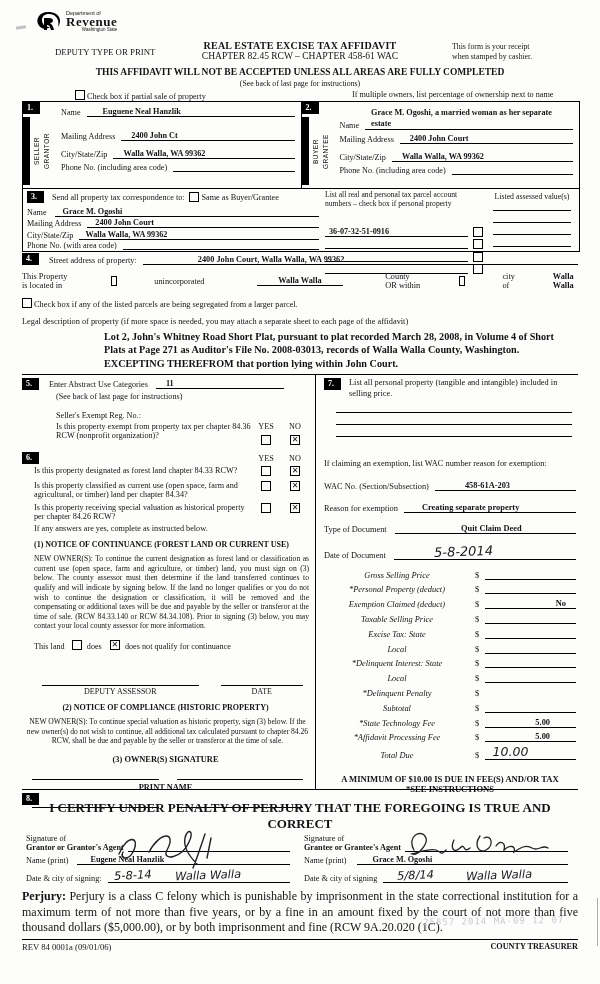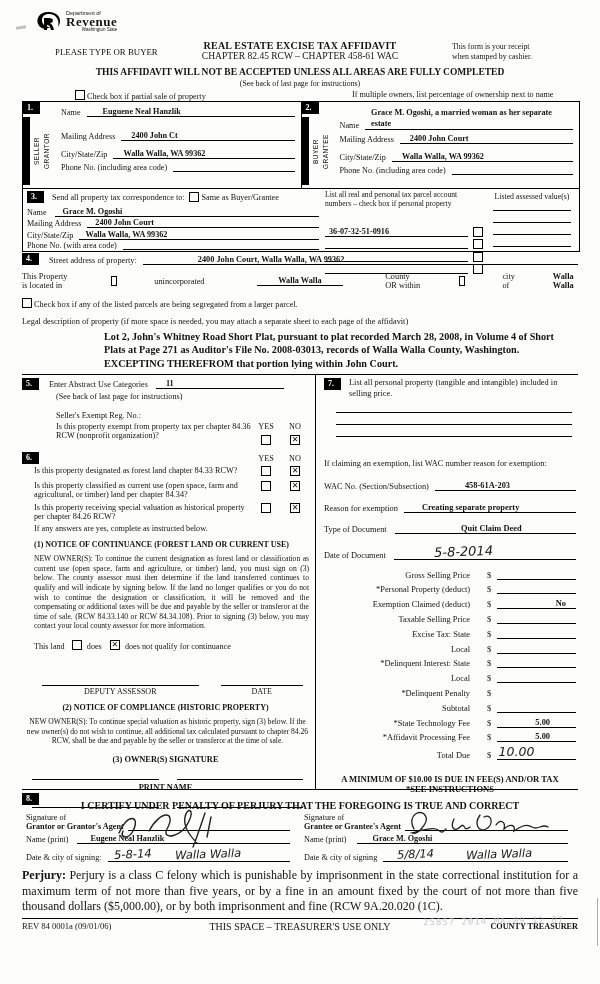--- a/index.html
+++ b/index.html
@@ -46,21 +46,21 @@
   
   #cols{top:374px;left:22px;width:556px;height:415px;border-top:1.5px solid #000;display:flex;}
   #lcol{flex:0 0 287px;border-right:1px solid #000;padding:3px 6px 0 0;font-size:8.2px;}
   #rcol{flex:1;padding:3px 2px 0 8px;font-size:8.4px;}
   .qgrid{display:grid;grid-template-columns:1fr 30px 28px;row-gap:4px;margin-top:2px;}
   .qgrid .qc{text-align:center;}
   .para{font-size:7.6px;line-height:1.27;text-align:justify;margin:5px 0 0 12px;}
   .ntitle{font-size:8px;font-weight:bold;margin:7px 0 0 12px;}
   .money{margin-top:5px;}
   .mrow{display:flex;align-items:flex-end;height:14.8px;}
-  .mlbl{flex:0 0 146px;text-align:right;padding-right:17px;white-space:nowrap;}
+  .mlbl{flex:0 0 146px;text-align:center;padding-right:5px;white-space:nowrap;font-style:italic;}
   .mdollar{flex:0 0 10px;}
   .mline{flex:1;border-bottom:1px solid #000;text-align:right;padding-right:26px;font-weight:bold;}
   .sigrow{display:flex;margin-top:2px;}
   .sigcol{position:relative;flex:1;padding:0 10px 0 4px;font-size:8.2px;}
   .sigline{display:flex;align-items:flex-end;}
   .sigline .ul{flex:1;}
   .svgsig{position:absolute;pointer-events:none;}
   .stamp{font-family:"DejaVu Sans Mono",monospace;font-size:9px;letter-spacing:1px;color:#b9c0c6;opacity:.8;}
   .blank2{display:flex;gap:18px;margin:14px 6px 0 10px;}
   .blank2 .ul{flex:1;height:1px;}
@@ -79,21 +79,21 @@
         <path d="M10 8 L10 20 L13 20 L13 15 C15 15 16 16 17 20 L20 20 C19 15 17 14 16 13 C18 13 19 11.5 19 10.5 C19 9 17.5 8 15 8 Z" fill="#000"></path>
       </svg>
       <div style="margin-left:2px;">
         <div style="font-size:5.5px;font-family:'Liberation Sans',sans-serif;">Department of</div>
         <div style="font-size:13px;font-weight:bold;letter-spacing:.5px;line-height:11px;">Revenue</div>
         <div style="font-size:4.5px;text-align:right;font-family:'Liberation Sans',sans-serif;">Washington State</div>
       </div>
     </div>
   </div>
 
-  <div class="abs sm" style="top:47px;left:55px;font-size:8.8px;">PLEASE TYPE OR BUYER</div>
+  <div class="abs sm" style="top:47px;left:55px;font-size:8.8px;">DEPUTY TYPE OR PRINT</div>
 
   <div class="abs c" style="top:40px;left:160px;width:280px;">
     <div class="title">REAL ESTATE EXCISE TAX AFFIDAVIT</div>
     <div class="chapter">CHAPTER 82.45 RCW – CHAPTER 458-61 WAC</div>
   </div>
 
   <div class="abs" style="top:42px;left:452px;width:122px;font-size:7.8px;line-height:1.3;white-space:pre-line;">This form is your receipt
 when stamped by cashier.</div>
 
   <div class="abs c warn" style="top:67px;left:0;width:600px;">THIS AFFIDAVIT WILL NOT BE ACCEPTED UNLESS ALL AREAS ARE FULLY COMPLETED</div>
@@ -411,21 +411,21 @@
       </div>
 
       <div class="c b" style="margin-top:14px;font-size:8.6px;">A MINIMUM OF $10.00 IS DUE IN FEE(S) AND/OR TAX</div>
       <div class="c b" style="font-size:8.6px;">*SEE INSTRUCTIONS</div>
     </div>
   </div>
 
   <div class="abs" style="top:789px;left:22px;width:556px;border-top:1.5px solid #000;">
     <div style="position:relative;padding-top:2px;">
       <span class="numbox" style="position:absolute;top:3px;left:0;">8.</span>
-      <div class="c b" style="font-size:10px;margin-top:8px;">I CERTIFY UNDER PENALTY OF PERJURY THAT THE FOREGOING IS TRUE AND CORRECT</div>
+      <div class="c b" style="font-size:13px;margin-top:8px;">I CERTIFY UNDER PENALTY OF PERJURY THAT THE FOREGOING IS TRUE AND CORRECT</div>
       <div class="sigrow">
 
         <div class="sigcol">
           <svg class="svgsig" style="top:-6px;left:85px;" width="150" height="42" viewBox="0 0 150 42">
             <path d="M12 26 C 20 6, 34 8, 26 24 C 22 32, 12 32, 16 24 M 42 24 C 54 2, 70 4, 60 22 C 54 34, 76 30, 82 14 C 88 2, 80 0, 78 10 C 76 20, 84 30, 90 36 M 98 6 C 94 18, 90 30, 86 40 M 104 10 L 100 30" stroke="#222" stroke-width="1.4" fill="none" stroke-linecap="round"></path>
           </svg>
           <div>Signature of</div>
           <div class="sigline">
               <span class="b">Grantor or Grantor's Agent</span>
               <span class="ul" style="margin-left:4px;"></span>
@@ -464,21 +464,20 @@
             </span>
           </div>
         </div>
       </div>
       <div style="margin-top:6px;font-size:12px;line-height:1.3;text-align:justify;">
         <span class="b">Perjury:</span>
         <span>Perjury is a class C felony which is punishable by imprisonment in the state correctional institution for a maximum term of not more than five years, or by a fine in an amount fixed by the court of not more than five thousand dollars ($5,000.00), or by both imprisonment and fine (RCW 9A.20.020 (1C).</span>
       </div>
       <div style="display:flex;align-items:center;border-top:1px solid #000;margin-top:3px;padding-top:2px;">
         <span style="flex:1;font-size:8.6px;">REV 84 0001a (09/01/06)</span>
-        <span class="c" style="flex:1.6;font-size:10px;">THIS SPACE – TREASURER'S USE ONLY</span>
         <span class="b" style="flex:1;text-align:right;font-size:8.2px;">COUNTY TREASURER</span>
       </div>
     </div>
   </div>
 
   <div class="abs stamp" style="top:916px;left:423px;transform:rotate(-1deg);">25857 2014 MA-09 12 07</div>
 
   <div class="abs" style="top:898px;right:2px;width:1px;height:48px;background:#777;opacity:.6;"></div>
 
 </div>

